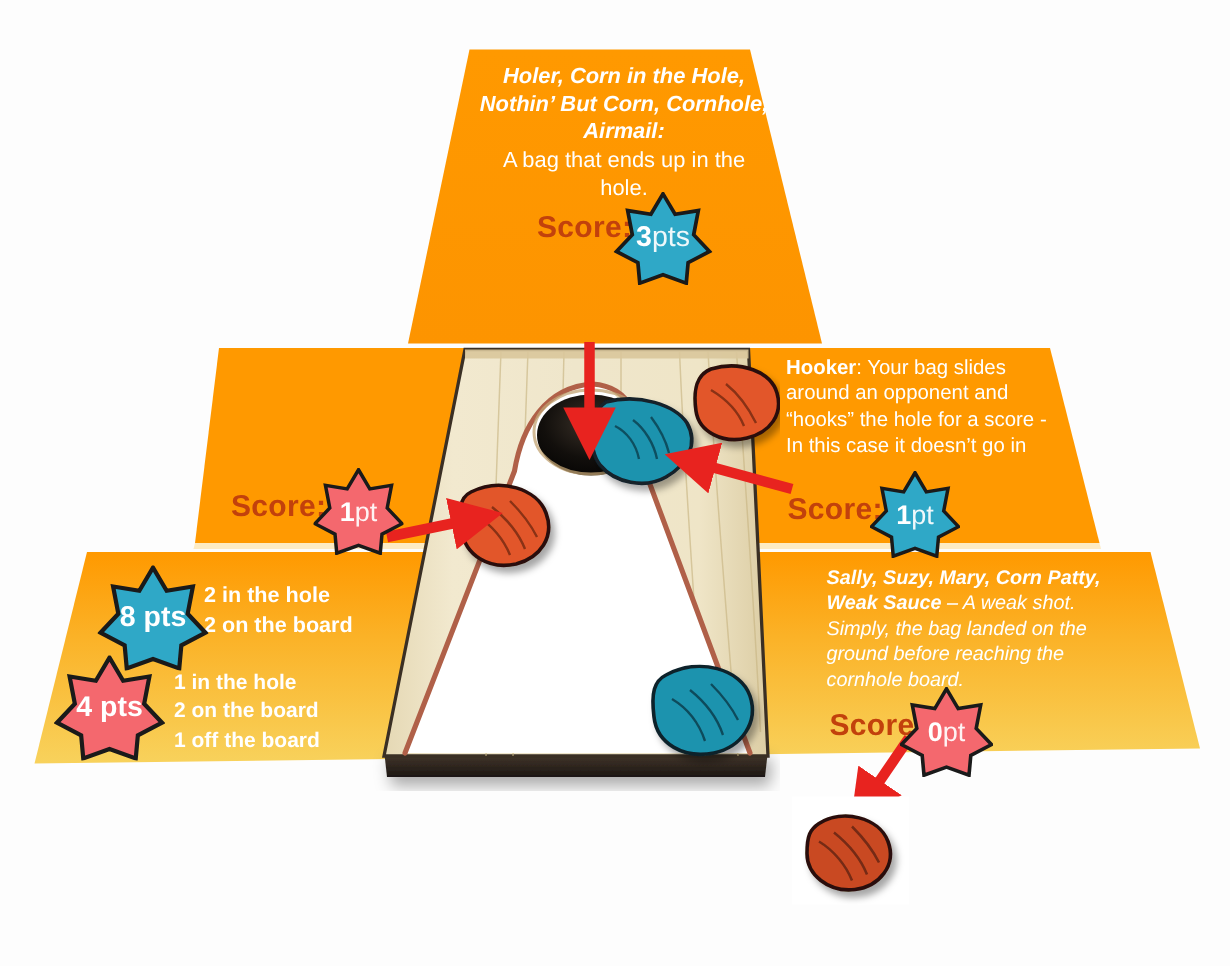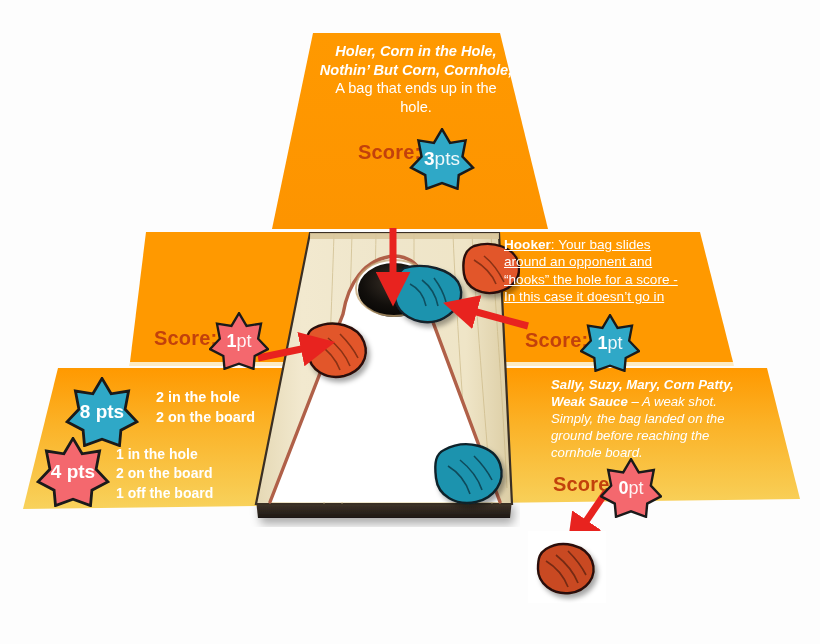--- a/index.html
+++ b/index.html
@@ -20,27 +20,27 @@
   .t-top{
     left:318px;top:42px;width:196px;
     text-align:center;font-size:14.6px;
   }
   .t-top .hd{font-style:italic;font-weight:bold;}
   .t-top .bd{font-style:normal;font-weight:normal;font-size:14.6px;}
 
   .t-woody{left:150px;top:242px;width:130px;font-size:13.6px;font-style:italic;}
   .t-woody .hd{font-weight:bold;}
 
-  .t-hooker{left:504px;top:236px;width:182px;font-size:13.6px;font-style:normal;text-decoration:underline;}
+  .t-hooker{left:524px;top:236px;width:182px;font-size:13.6px;font-style:normal;}
   .t-hooker .hd{font-weight:bold;}
 
   .t-sally{left:551px;top:377px;width:192px;font-size:13.2px;font-style:italic;}
   .t-sally .hd{font-weight:bold;}
 
-  .t-eight{left:156px;top:388px;width:140px;font-size:14.4px;font-weight:bold;line-height:1.38;}
+  .t-eight{left:136px;top:388px;width:140px;font-size:14.4px;font-weight:bold;line-height:1.38;}
   .t-four{left:116px;top:445px;width:150px;font-size:14px;font-weight:bold;line-height:1.38;}
 
   
   .score-lbl{position:absolute;color:#c2410c;font-size:20px;font-weight:bold;letter-spacing:.2px;}
   #score-top{left:358px;top:141px;}
   #score-woody{left:154px;top:327px;}
   #score-hooker{left:525px;top:329px;}
   #score-sally{left:553px;top:473px;}
 
   
@@ -218,20 +218,21 @@
           <path d="M28,24 C38,32 46,42 50,52"></path>
           <path d="M40,20 C48,28 54,36 58,44"></path>
         </g>
       </g>
     </svg>
   </div>
 
   <div class="txt t-top">
     <div class="hd">Holer, Corn in the Hole,</div>
     <div class="hd">Nothin’ But Corn, Cornhole,</div>
+    <div class="hd">Airmail:</div>
     <div class="bd">A bag that ends up in the hole.</div>
   </div>
   <div class="score-lbl" id="score-top">Score:</div>
 
   <div class="score-lbl" id="score-woody">Score:</div>
 
   <div class="txt t-hooker">
     <span class="hd">Hooker</span><span>: Your bag slides around an opponent and “hooks” the hole for a score - In this case it doesn’t go in</span>
   </div>
   <div class="score-lbl" id="score-hooker">Score:</div>

